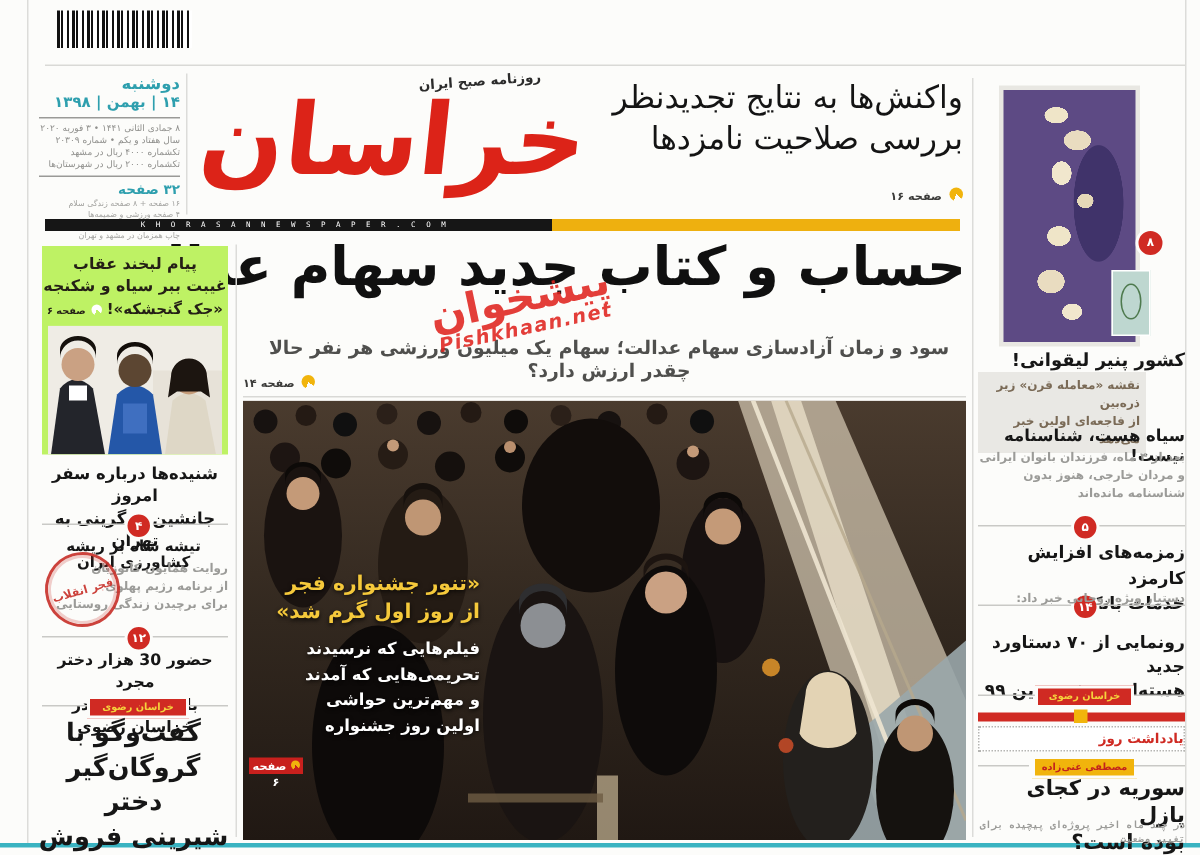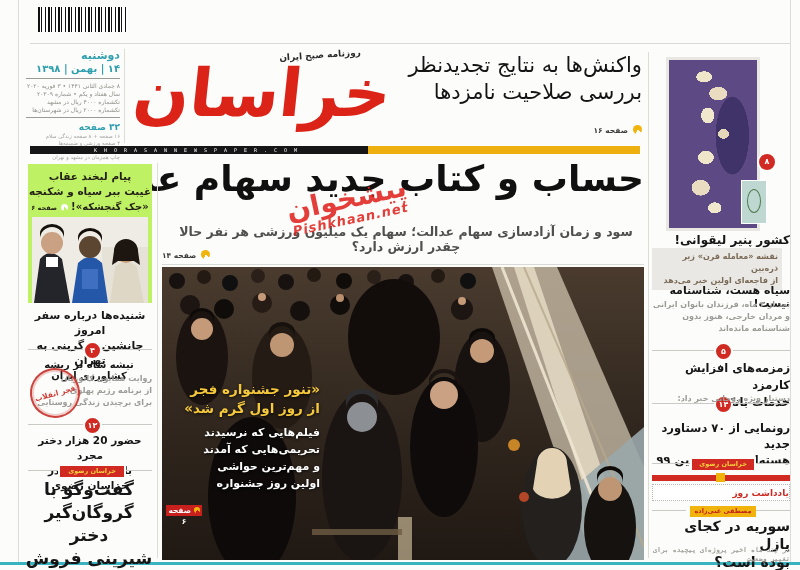--- a/index.html
+++ b/index.html
@@ -258,41 +258,41 @@
   <div class="abs fa story-g" style="left:28px;top:373px;width:124px;font-size:8px;line-height:12px;">
     <div>روایت همایون کاتوزیان</div>
     <div>از برنامه رژیم پهلوی</div>
     <div>برای برچیدن زندگی روستایی</div>
   </div>
   <div class="abs stamp" style="left:30px;top:368px;width:46px;height:46px;">فجر انقلاب</div>
   <div class="abs divider" style="left:28px;top:424px;width:124px;"></div>
   <div class="abs badge" style="left:83px;top:416px;">۱۲</div>
 
   <div class="abs fa story-b" style="left:28px;top:433px;width:124px;font-size:10.5px;line-height:15px;text-align:center;">
-    <div>حضور 20 هزار دختر مجرد</div>
+    <div>حضور 30 هزار دختر مجرد</div>
     <div>بالای ۴۰ سال در خراسان رضوی</div>
   </div>
   <div class="abs divider" style="left:28px;top:470px;width:124px;"></div>
   <div class="abs redlabel" style="left:58px;top:464px;width:64px;">خراسان رضوی</div>
 
   <div class="abs fa story-b" style="left:24px;top:478px;width:130px;font-size:17px;line-height:23px;text-align:center;">
     <div>گفت‌وگو با</div>
     <div>گروگان‌گیر دختر</div>
     <div>شیرینی فروش</div>
 
   </div>
 
   <div class="abs mapcard" style="left:666px;top:57px;width:88px;height:168px;">
     <div class="mapinner">
       <div class="insetmap" style="right:-10px;bottom:4px;width:24px;height:42px;"></div>
     </div>
   </div>
   <div class="abs badge" style="left:757px;top:152px;width:16px;height:16px;line-height:16px;">۸</div>
   <div class="abs fa story-b" style="left:652px;top:233px;width:138px;font-size:12px;">کشور پنیر لیقوانی!</div>
-  <div class="abs fa" style="left:652px;top:248px;width:130px;background:#e9e8e4;padding:3px 4px;box-sizing:border-box;">
+  <div class="abs fa" style="left:652px;top:248px;width:112px;background:#e9e8e4;padding:3px 4px;box-sizing:border-box;">
     <div style="font-size:8px;font-weight:bold;color:#7a6a56;text-align:right;line-height:12px;">نقشه «معامله قرن» زیر ذره‌بین</div>
     <div style="font-size:8px;font-weight:bold;color:#7a6a56;text-align:right;line-height:12px;">از فاجعه‌ای اولین خبر می‌دهد</div>
   </div>
 
   <div class="abs fa story-b" style="left:652px;top:284px;width:138px;font-size:11px;">سیاه هست، شناسنامه نیست!</div>
   <div class="abs fa story-g" style="left:652px;top:299px;width:138px;font-size:8px;line-height:12px;">
     <div>بعد از ۴ ماه، فرزندان بانوان ایرانی</div>
     <div>و مردان خارجی، هنوز بدون</div>
     <div>شناسنامه مانده‌اند</div>
   </div>

